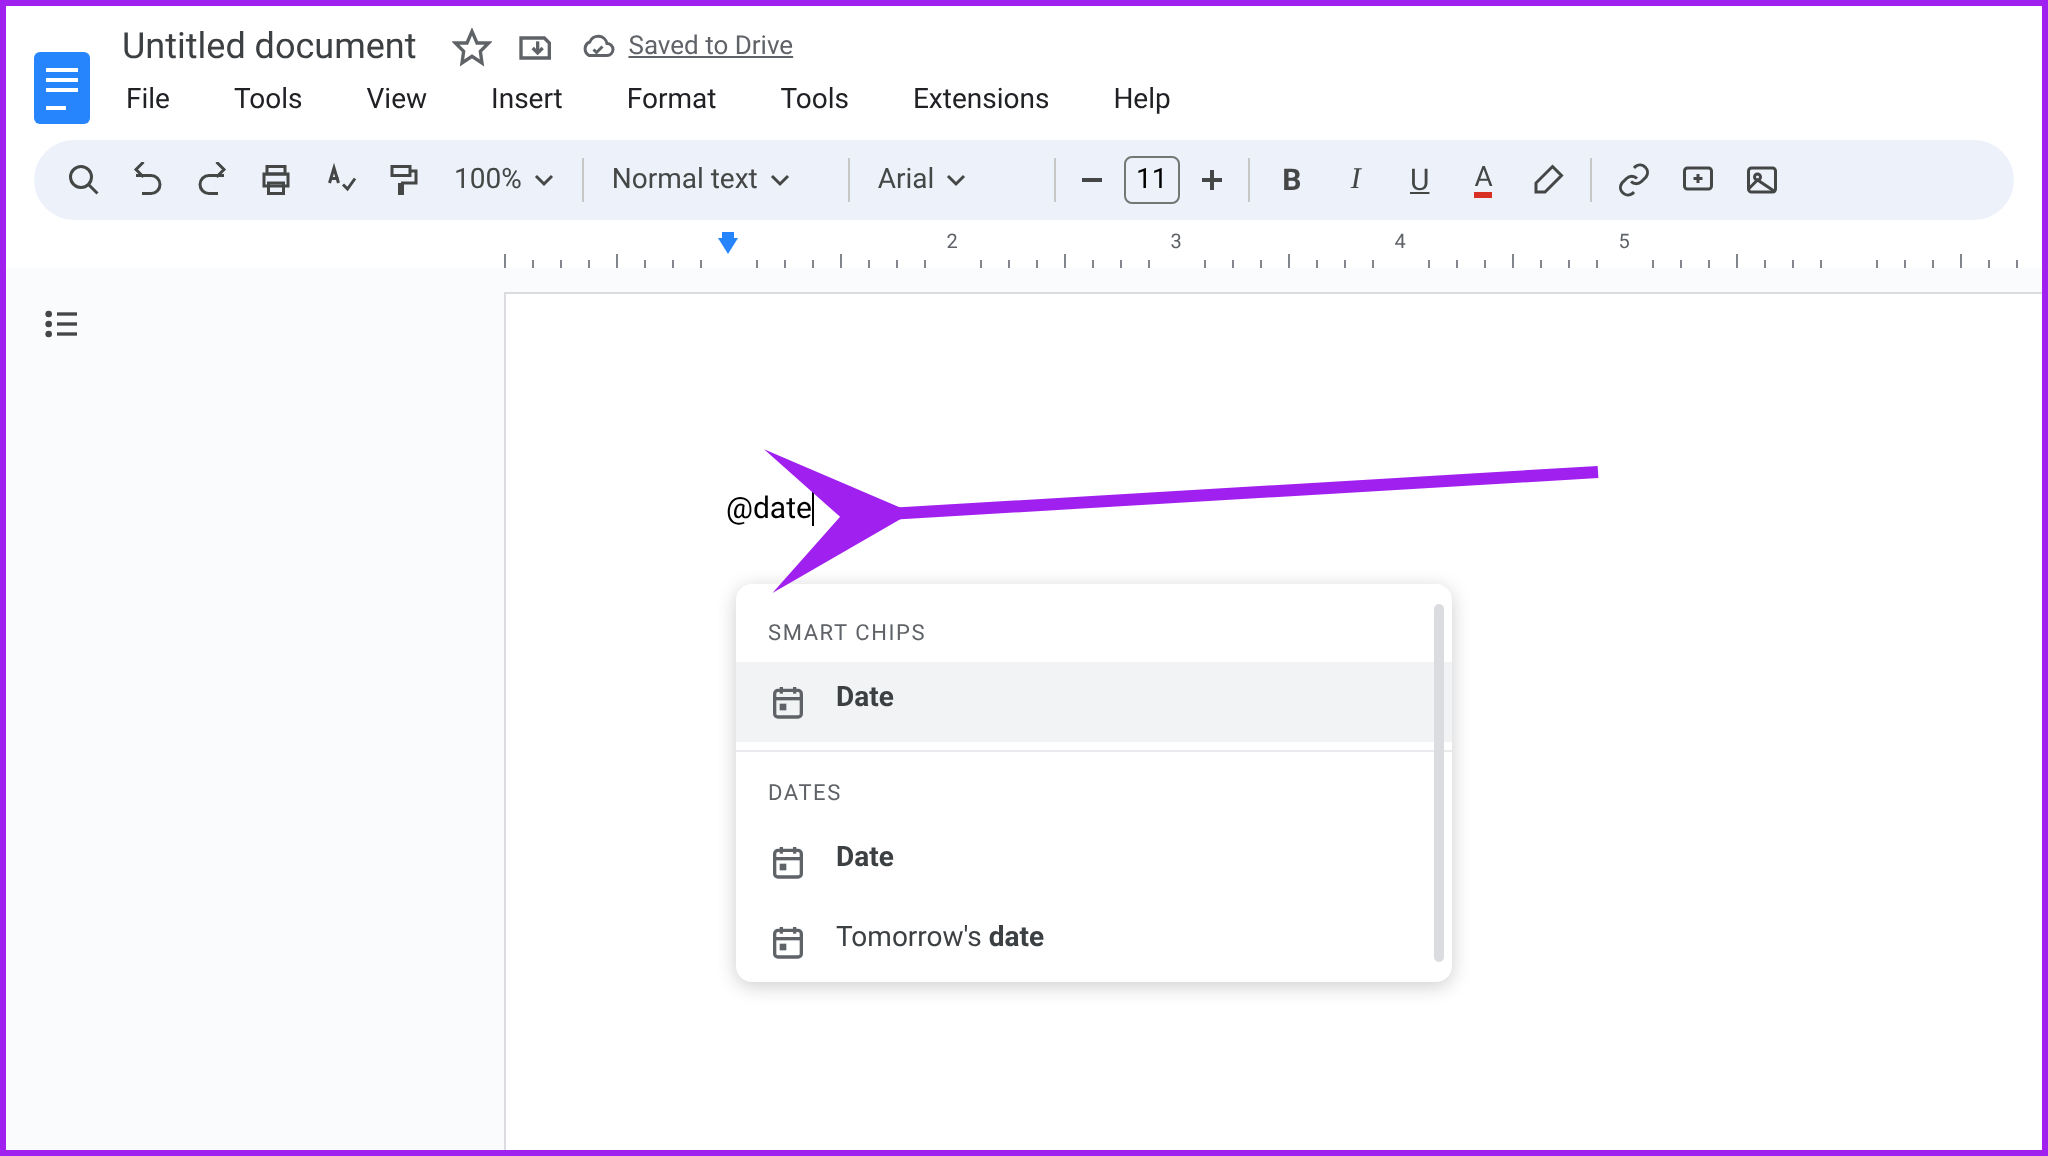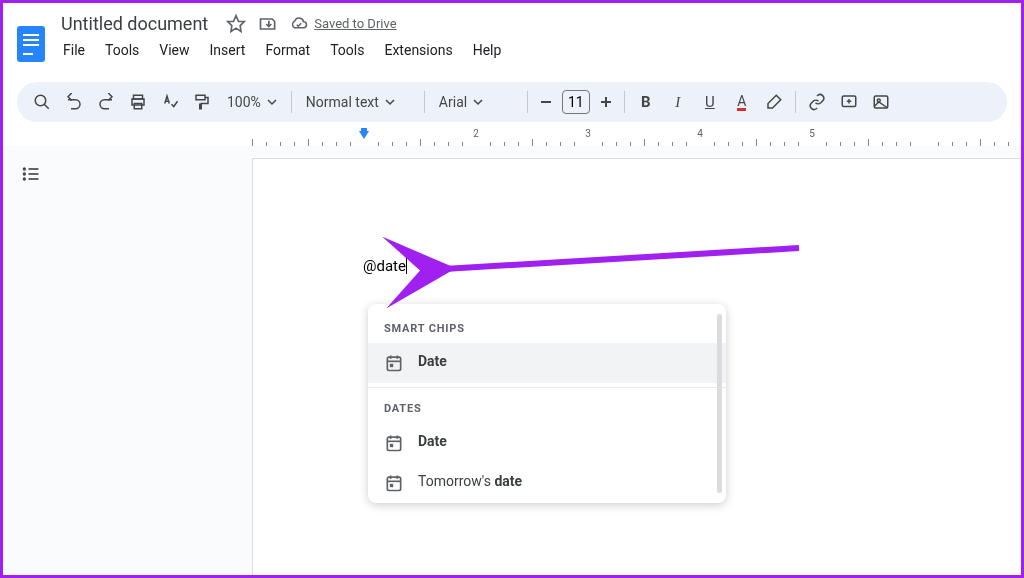--- a/index.html
+++ b/index.html
@@ -9,25 +9,25 @@
 .header { display: flex; align-items: flex-end; padding: 8px 14px 0; }
 .docs-logo { width: 28px; height: 36px; background: #2684fc; border-radius: 3px; position: relative; margin-right: 10px; margin-top: 4px; }
 .docs-logo::before { content: ''; position: absolute; top: 8px; left: 6px; right: 6px; height: 2px; background: #fff; box-shadow: 0 5px 0 #fff, 0 10px 0 #fff; }
 .docs-logo::after { content: ''; position: absolute; bottom: 7px; left: 6px; width: 10px; height: 2px; background: #fff; }
 .title-area { flex: 1; }
 .title-row { display: flex; align-items: center; gap: 12px; }
 .doc-title { font-size: 18px; color: #3c4043; padding: 2px 6px; }
 .hdr-icon { width: 20px; height: 20px; color: #5f6368; cursor: pointer; }
 .save-status { font-size: 13px; color: #5f6368; display: flex; align-items: center; gap: 6px; text-decoration: underline; }
 
-.menubar { display: flex; gap: 4px; margin-top: 2px; }
+.menubar { display: flex; gap: 16px; margin-top: 2px; }
 .menu-item { font-size: 14px; color: #202124; padding: 4px 8px; border-radius: 4px; cursor: pointer; }
 
 
-.toolbar { display: flex; align-items: center; background: #edf2fa; border-radius: 24px; margin: 20px 14px 4px; padding: 4px 10px; height: 40px; gap: 2px; }
+.toolbar { display: flex; align-items: center; background: #edf2fa; border-radius: 24px; margin: 8px 14px 4px; padding: 4px 10px; height: 40px; gap: 2px; }
 .tb-btn { width: 30px; height: 30px; display: flex; align-items: center; justify-content: center; color: #444746; border-radius: 4px; cursor: pointer; }
 .tb-sep { width: 1px; height: 22px; background: #c7c7c7; margin: 0 4px; }
 .tb-dropdown { display: flex; align-items: center; gap: 6px; padding: 0 8px; height: 30px; color: #444746; font-size: 14px; cursor: pointer; border-radius: 4px; }
 .font-size-box { display: flex; align-items: center; }
 .fs-input { width: 28px; height: 24px; border: 1px solid #747775; border-radius: 4px; text-align: center; font-size: 14px; background: transparent; margin: 0 4px; }
 .chev { width: 10px; height: 10px; }
 
 
 .ruler-wrap { position: relative; height: 18px; margin-left: 249px; margin-top: 6px; overflow: hidden; }
 .ruler { position: absolute; left: 0; right: 0; height: 18px; }
@@ -42,21 +42,21 @@
 .left-gutter { width: 56px; background: #f9fbfd; display: flex; justify-content: center; padding-top: 12px; }
 .outline-btn { width: 32px; height: 32px; display: flex; align-items: center; justify-content: center; color: #444746; cursor: pointer; border-radius: 4px; }
 .canvas-area { flex: 1; background: #f9fbfd; position: relative; overflow: hidden; }
 .page { position: absolute; left: 193px; top: 12px; width: 780px; min-height: 900px; background: #fff; border: 1px solid #dadce0; }
 .doc-content { position: absolute; left: 110px; top: 98px; font-family: Arial, sans-serif; font-size: 15px; color: #000; }
 .caret { display: inline-block; width: 1px; height: 17px; background: #000; vertical-align: text-bottom; animation: blink 1s infinite; }
 @keyframes blink { 50% { opacity: 0; } }
 
 
 .suggest-popup { position: absolute; left: 115px; top: 145px; width: 358px; background: #fff; border-radius: 8px; box-shadow: 0 2px 10px rgba(0,0,0,0.2); padding-top: 8px; }
-.sug-section { font-size: 11px; font-weight: 700; letter-spacing: 0.8px; color: #5f6368; padding: 10px 16px 8px; }
+.sug-section { font-size: 11px; font-weight: 400; letter-spacing: 0.8px; color: #5f6368; padding: 10px 16px 8px; }
 .sug-item { display: flex; gap: 14px; padding: 10px 16px; font-size: 14px; color: #3c4043; cursor: pointer; }
 .sug-item.selected { background: #f1f3f4; font-weight: 700; }
 .cal-icon { width: 20px; height: 20px; color: #5f6368; flex-shrink: 0; }
 .sug-scroll { position: absolute; right: 4px; top: 10px; bottom: 10px; width: 5px; background: #dadce0; border-radius: 3px; }
 .popup-divider { height: 1px; background: #e8eaed; margin: 4px 0; }
 
 
 .arrow-svg { position: absolute; left: 0; top: 0; width: 100%; height: 100%; pointer-events: none; z-index: 20; }
 
 svg { display: block; }

